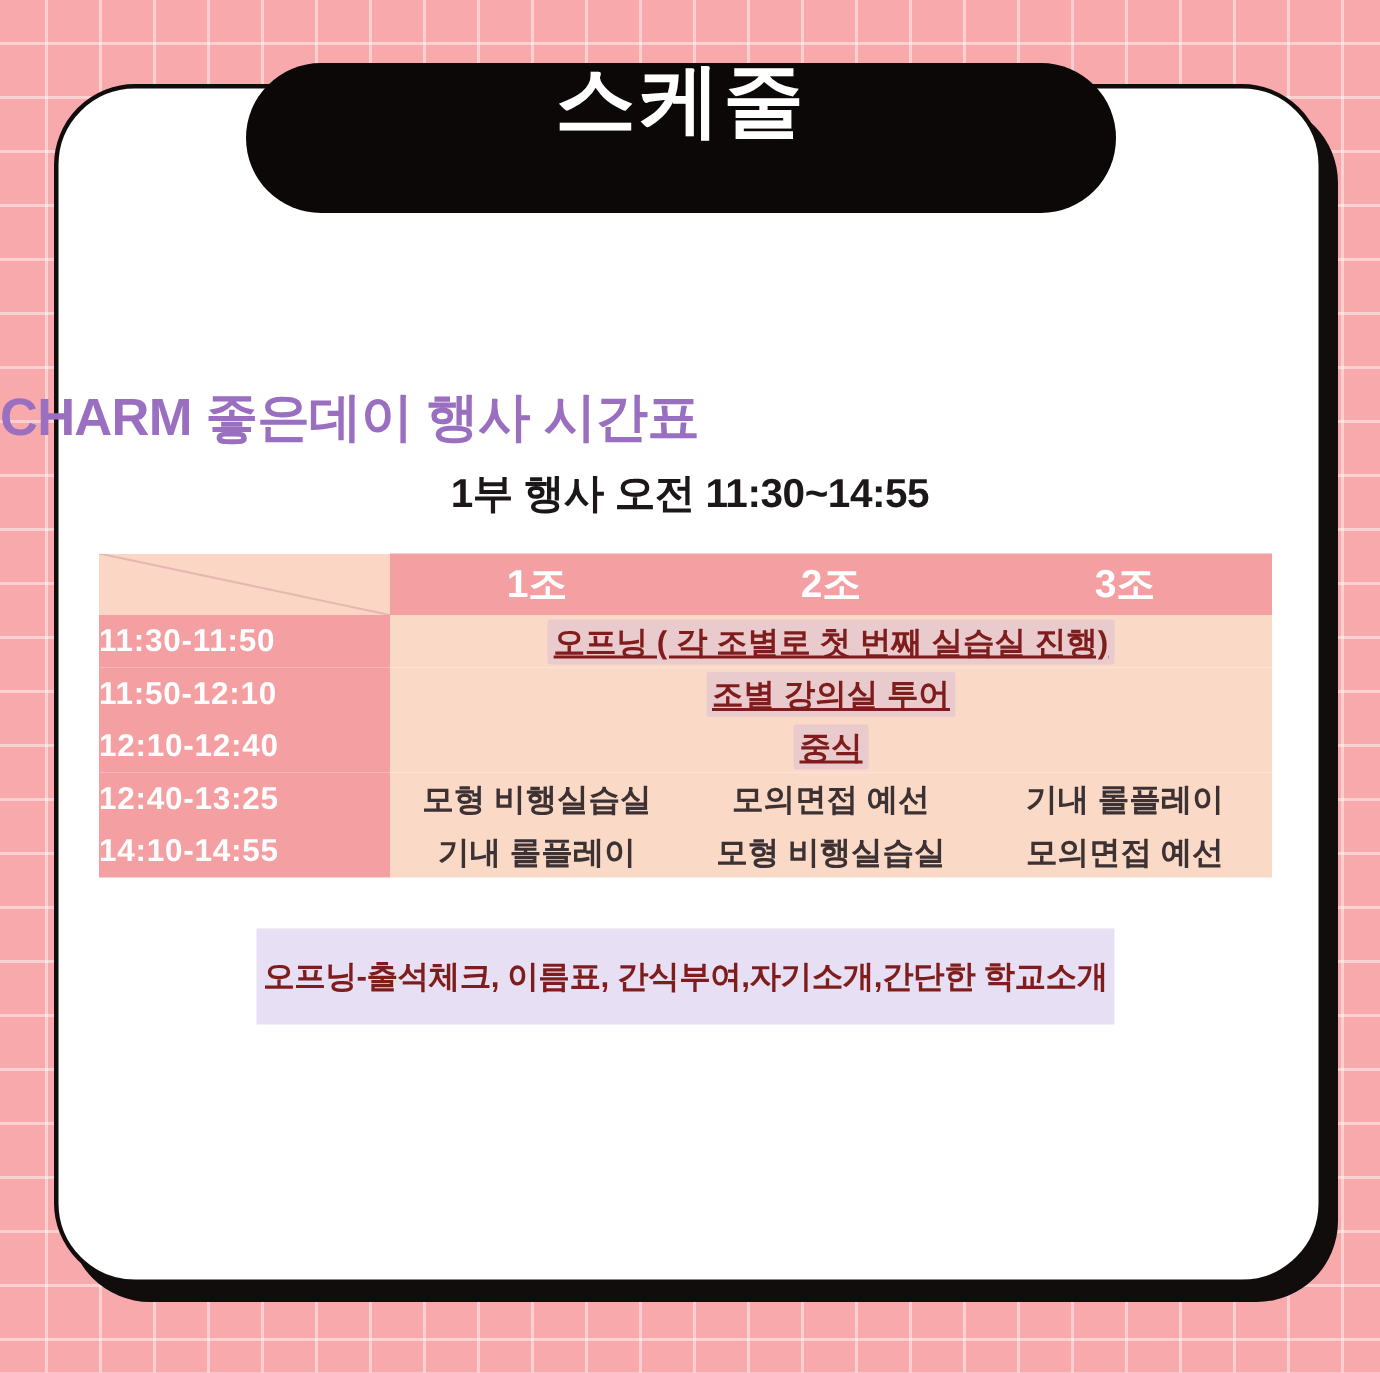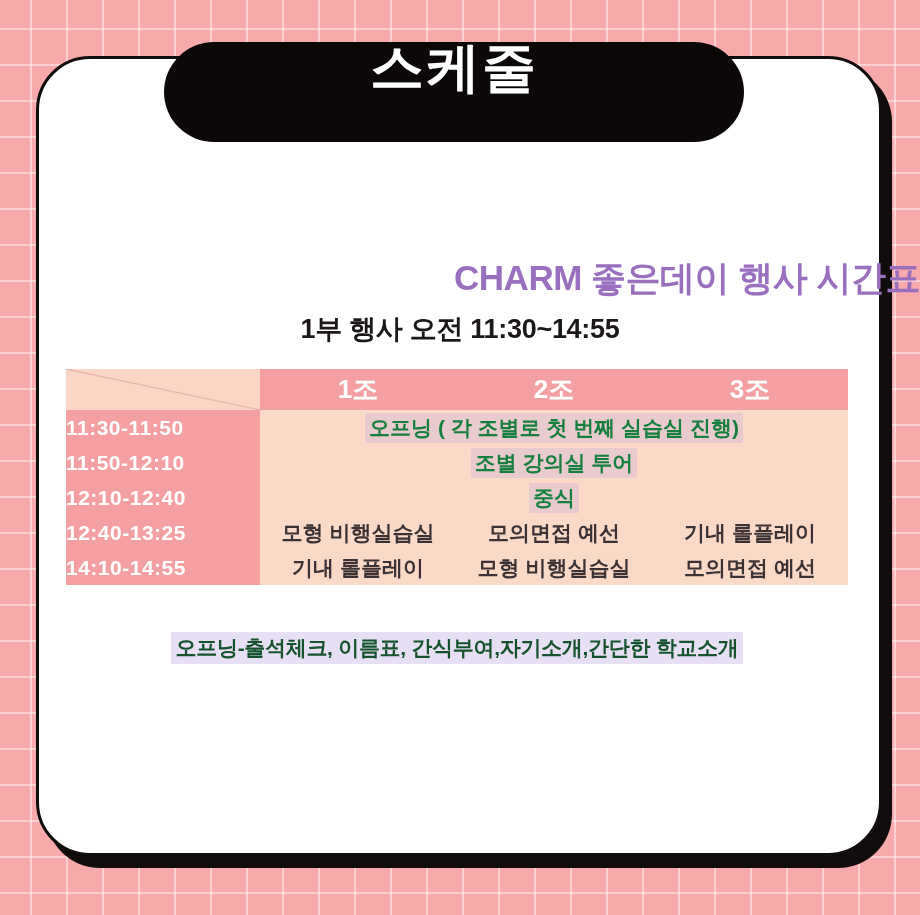--- a/index.html
+++ b/index.html
@@ -63,21 +63,21 @@
     left: 0;
     top: 0;
     width: 100%;
     height: 100%;
   }
   #heading {
     position: absolute;
     left: 0;
     top: 255px;
     width: 920px;
-    text-align: right;
+    text-align: left;
     font-size: 35px;
     font-weight: 700;
     color: #9a6fc0;
     letter-spacing: -0.5px;
     white-space: nowrap;
   }
   #subheading {
     position: absolute;
     left: 0;
     top: 311px;
@@ -153,44 +153,44 @@
   td.body-cell.first-col { border-left: 0; }
   td.merged-cell {
     height: 35px;
     background: #fbd9c7;
     text-align: center;
     vertical-align: middle;
     border-bottom: 1px solid #fae3d6;
   }
   td.merged-cell .merged-text {
     display: inline-block;
-    color: #15803d;
+    color: #7f1d1d;
     font-size: 21px;
     font-weight: 700;
     background: rgba(193,173,221,0.30);
     padding: 1px 4px;
     border-radius: 2px;
+    text-decoration: underline;
   }
   
   #footnote {
     position: absolute;
     left: 66px;
     top: 619px;
     width: 782px;
     text-align: center;
   }
   #footnote .note-text {
     display: inline-block;
-    color: #14532d;
+    color: #7f1d1d;
     font-size: 21px;
     font-weight: 700;
     background: rgba(196,174,224,0.40);
-    padding: 2px 5px;
+    padding: 18px 5px;
     letter-spacing: -0.3px;
-    margin-top: 13px;
   }
 </style>
 </head>
 <body>
 
 <div id="bg-grid"></div>
 
 <div id="card"></div>
 
 <div id="title-pill">

